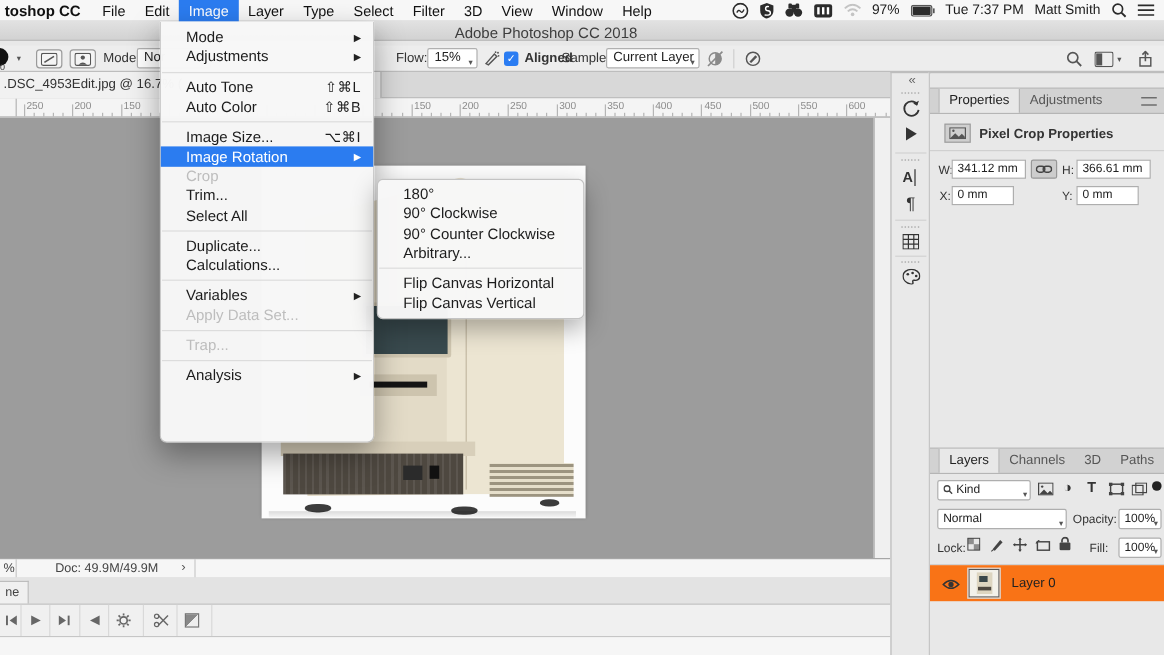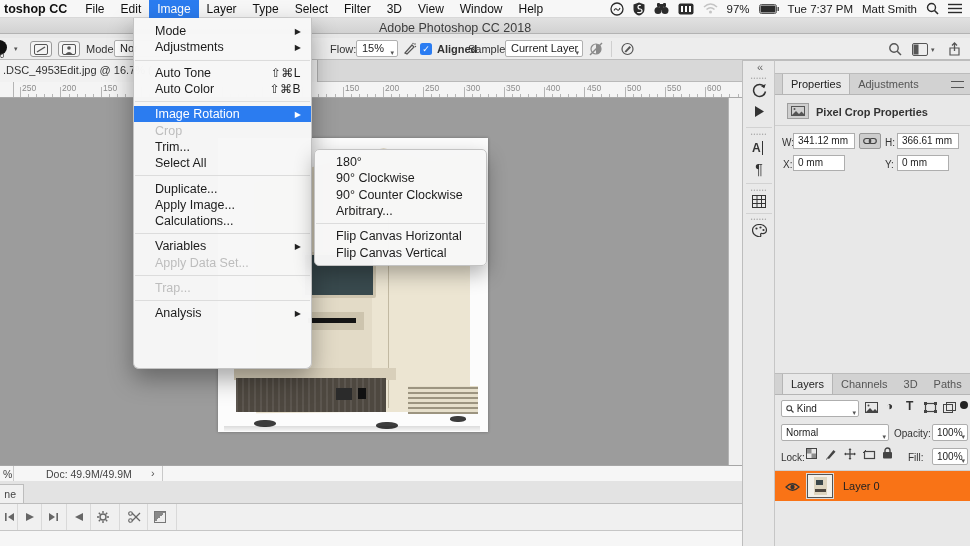--- a/index.html
+++ b/index.html
@@ -617,41 +617,42 @@
     <div class="msep"></div>
     <div class="mi">
         <span class="lbl">Auto Tone</span>
         <span class="sc">⇧⌘L</span>
       </div>
     <div class="mi">
         <span class="lbl">Auto Color</span>
         <span class="sc">⇧⌘B</span>
       </div>
     <div class="msep"></div>
+    <div class="mi">
+        <span class="lbl">Image Size...</span>
+        <span class="sc">⌥⌘I</span>
+      </div>
     <div class="mi hl">
         <span class="lbl">Image Rotation</span>
         <span class="arr">▶</span>
       </div>
     <div class="mi dis">
         <span class="lbl">Crop</span>
       </div>
     <div class="mi">
         <span class="lbl">Trim...</span>
       </div>
     <div class="mi">
         <span class="lbl">Select All</span>
       </div>
     <div class="msep"></div>
     <div class="mi">
         <span class="lbl">Duplicate...</span>
       </div>
     <div class="mi">
-        <span class="lbl">Apply Image...</span>
-      </div>
-    <div class="mi">
         <span class="lbl">Calculations...</span>
       </div>
     <div class="msep"></div>
     <div class="mi">
         <span class="lbl">Variables</span>
         <span class="arr">▶</span>
       </div>
     <div class="mi dis">
         <span class="lbl">Apply Data Set...</span>
       </div>

